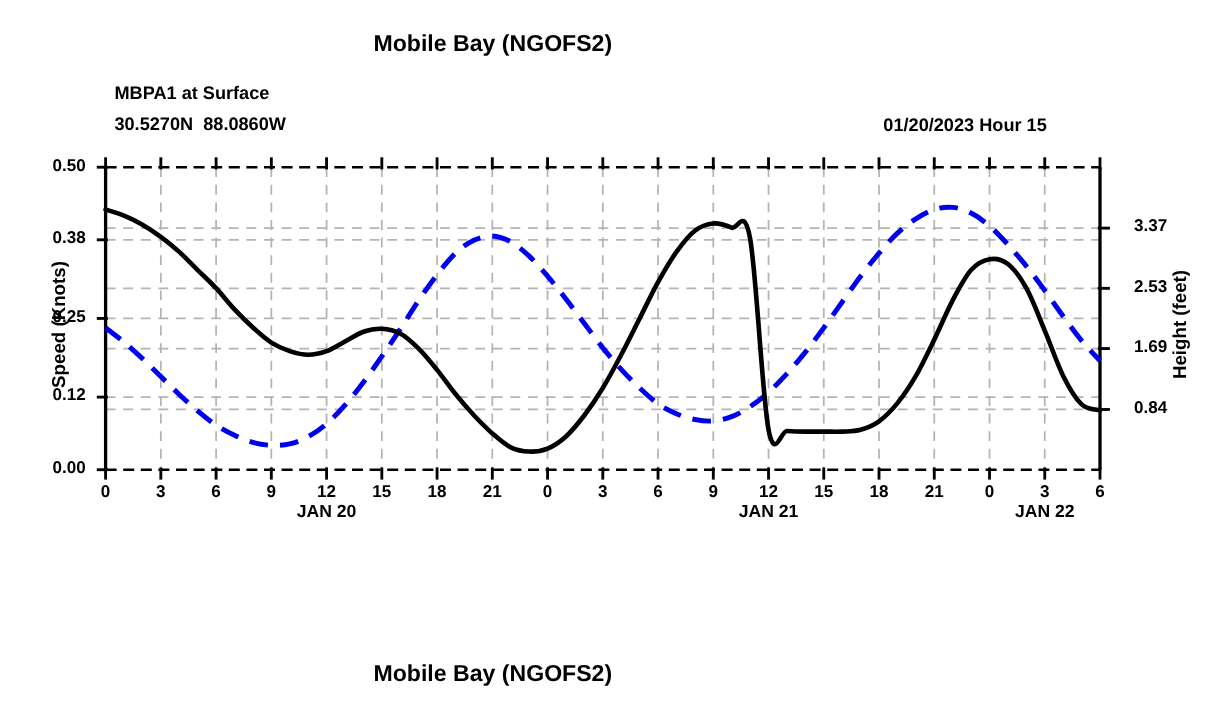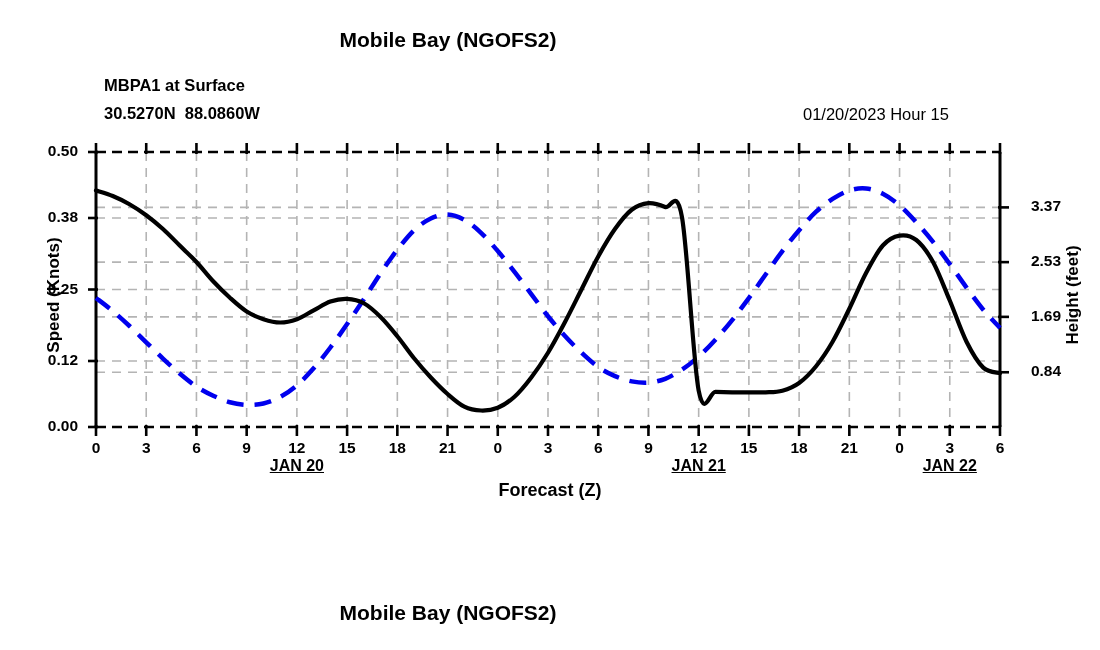--- a/index.html
+++ b/index.html
@@ -42,21 +42,21 @@
   #meta-coords  { top: 104px; }
 
   #subtitle {
     font-size: 19px;
     font-weight: bold;
     left: 437px;
     top: 100px;
   }
   #timestamp {
     font-size: 16.5px;
-    font-weight: normal;
+    font-weight: bold;
     left: 803px;
     top: 105px;
   }
 
   #ylabel-left {
     font-size: 17px;
     font-weight: bold;
     left: -36px;
     top: 285px;
     width: 180px;
@@ -93,21 +93,20 @@
   .ytick-left  { text-align: right;  width: 60px; font-size: 15.5px; }
   .ytick-right { text-align: center;   width: 60px; font-size: 15.5px; }
 
   .day-label {
     position: absolute;
     font-size: 16px;
     font-weight: bold;
     text-align: center;
     width: 120px;
     top: 457px;
-    text-decoration: underline;
   }
 
   #legend {
     position: absolute;
     left: 96px;
     top: 503px;
     height: 26px;
     display: flex;
     align-items: center;
     font-size: 15.5px;
@@ -136,21 +135,20 @@
   <div class="txt title-main" id="title-top">Mobile Bay (NGOFS2)</div>
 
   <div class="txt meta-line" id="meta-station">MBPA1 at Surface</div>
   <div class="txt meta-line" id="meta-coords">30.5270N  88.0860W</div>
 
 
   <div class="txt" id="timestamp">01/20/2023 Hour 15</div>
 
   <div class="txt" id="ylabel-left">Speed (Knots)</div>
   <div class="txt" id="ylabel-right">Height (feet)</div>
-  <div class="txt" id="xlabel">Forecast (Z)</div>
 
   <svg id="plot-svg" width="1100" height="650" style="position:absolute;left:0;top:0;">
     <g id="grid-left-group">
         <line x1="96" y1="361" x2="1000" y2="361" stroke="#b4b4b4" stroke-width="1.6" stroke-dasharray="9 7"></line>
         <line x1="96" y1="289.5" x2="1000" y2="289.5" stroke="#b4b4b4" stroke-width="1.6" stroke-dasharray="9 7"></line>
         <line x1="96" y1="218" x2="1000" y2="218" stroke="#b4b4b4" stroke-width="1.6" stroke-dasharray="9 7"></line>
         <line x1="96" y1="152" x2="1000" y2="152" stroke="#b4b4b4" stroke-width="1.6" stroke-dasharray="9 7"></line>
       </g>
     <g id="grid-right-group">
         <line x1="96" y1="372.26066350710903" x2="1000" y2="372.26066350710903" stroke="#b4b4b4" stroke-width="1.6" stroke-dasharray="9 7"></line>

